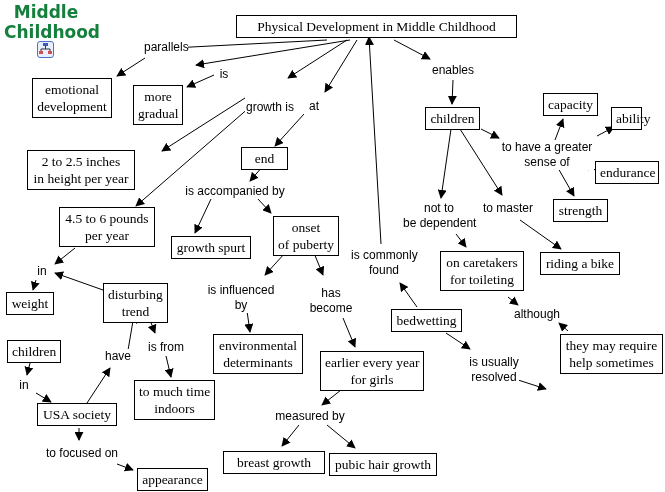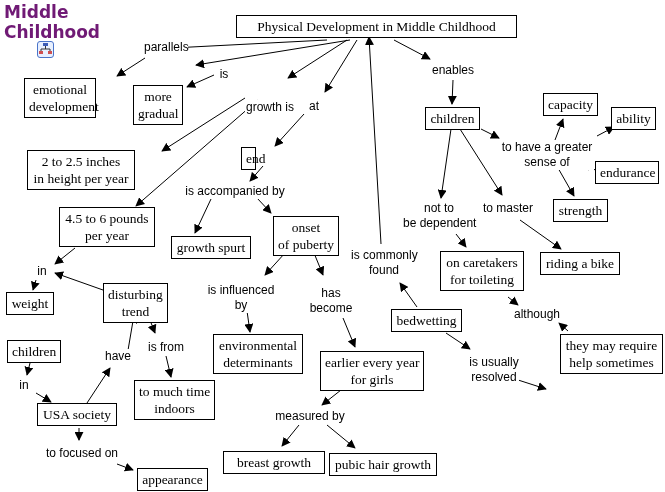--- a/index.html
+++ b/index.html
@@ -1,17 +1,17 @@
 <!DOCTYPE html>
 <html><head>
 <meta charset="utf-8">
 <style>
   html, body { margin:0; padding:0; background:#fff; }
   #canvas { position:relative; width:665px; height:492px; overflow:hidden; background:#fff; }
-  .title { position:absolute; font-family:"DejaVu Sans", "Liberation Sans", sans-serif; font-weight:bold; color:#701a75; font-size:17px; line-height:20px; text-align:left; }
+  .title { position:absolute; font-family:"DejaVu Sans", "Liberation Sans", sans-serif; font-weight:bold; color:#15803d; font-size:17px; line-height:20px; text-align:center; }
   .node { position:absolute; border:1px solid #000; background:#fff; font-family:"Liberation Serif", serif; font-size:13.5px; line-height:17px; text-align:center; padding:2px 4px; box-sizing:border-box; color:#000000; white-space:nowrap; }
   .link { position:absolute; font-family:"Liberation Sans", sans-serif; font-size:12px; line-height:15px; text-align:center; color:#000; white-space:nowrap; background:#fff; }
   svg#edges { position:absolute; left:0; top:0; }
   .map-icon { position:absolute; left:37px; top:41px; width:17px; height:17px; border:1px solid #4a74c9; border-radius:3px; background:#e8f0ff; box-sizing:border-box; }
 </style>
 </head>
 <body>
 
 <div id="canvas">
 
@@ -83,21 +83,21 @@
       <line x1="3" y1="7" x2="12" y2="7" stroke="#333" stroke-width="1"></line>
       <line x1="3" y1="7" x2="3" y2="9" stroke="#333" stroke-width="1"></line>
       <line x1="12" y1="7" x2="12" y2="9" stroke="#333" stroke-width="1"></line>
       <rect x="1" y="9" width="4" height="3" fill="#d05050"></rect>
       <rect x="10" y="9" width="4" height="3" fill="#d05050"></rect>
     </svg>
   </div>
 
   <div class="node" id="n-root" style="left:236px; top:15px; width:281px;"><span>Physical Development in Middle Childhood</span></div>
 
-  <div class="node" id="n-emotional" style="left:24px; top:78px; width:72px;">
+  <div class="node" id="n-emotional" style="left:32px; top:78px; width:80px;">
       <div>emotional</div>
       <div>development</div>
     </div>
 
   <div class="node" id="n-gradual" style="left:133px; top:85px; width:50px;">
       <div>more</div>
       <div>gradual</div>
     </div>
 
   <div class="node" id="n-height" style="left:27px; top:150px; width:108px;">
@@ -121,21 +121,21 @@
 
   <div class="node" id="n-usa" style="left:37px; top:403px; width:80px;"><span>USA society</span></div>
 
   <div class="node" id="n-indoors" style="left:134px; top:380px; width:81px;">
       <div>to much time</div>
       <div>indoors</div>
     </div>
 
   <div class="node" id="n-appearance" style="left:137px; top:468px; width:71px;"><span>appearance</span></div>
 
-  <div class="node" id="n-end" style="left:241px; top:147px; width:15px;"><span>end</span></div>
+  <div class="node" id="n-end" style="left:241px; top:147px; width:47px;"><span>end</span></div>
 
   <div class="node" id="n-spurt" style="left:171px; top:236px; width:80px;"><span>growth spurt</span></div>
 
   <div class="node" id="n-puberty" style="left:273px; top:216px; width:66px;">
       <div>onset</div>
       <div>of puberty</div>
     </div>
 
   <div class="node" id="n-environmental" style="left:213px; top:334px; width:90px;">
       <div>environmental</div>
@@ -148,21 +148,21 @@
     </div>
 
   <div class="node" id="n-breast" style="left:223px; top:451px; width:102px;"><span>breast growth</span></div>
 
   <div class="node" id="n-pubic" style="left:329px; top:453px; width:108px;"><span>pubic hair growth</span></div>
 
   <div class="node" id="n-children-right" style="left:425px; top:107px; width:55px;"><span>children</span></div>
 
   <div class="node" id="n-capacity" style="left:543px; top:93px; width:55px;"><span>capacity</span></div>
 
-  <div class="node" id="n-ability" style="left:611px; top:107px; width:45px;"><span>ability</span></div>
+  <div class="node" id="n-ability" style="left:611px; top:107px; width:31px;"><span>ability</span></div>
 
   <div class="node" id="n-endurance" style="left:595px; top:161px; width:64px;"><span>endurance</span></div>
 
   <div class="node" id="n-strength" style="left:553px; top:199px; width:55px;"><span>strength</span></div>
 
   <div class="node" id="n-caretakers" style="left:440px; top:251px; width:84px;">
       <div>on caretakers</div>
       <div>for toileting</div>
     </div>
 

